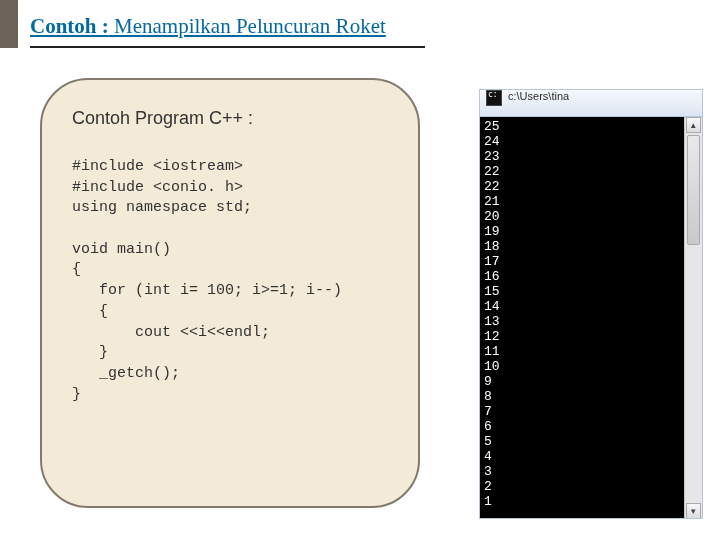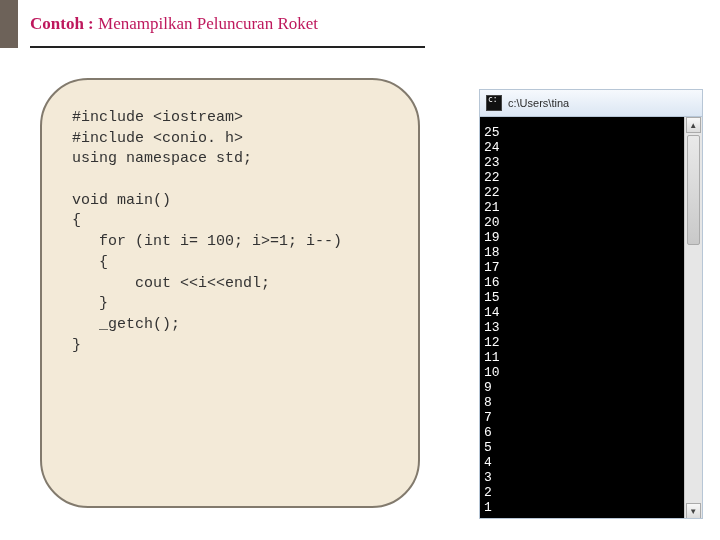--- a/index.html
+++ b/index.html
@@ -17,22 +17,23 @@
     left: 0;
     top: 0;
     width: 18px;
     height: 48px;
     background: #6d6259;
   }
   .title {
     position: absolute;
     left: 30px;
     top: 14px;
-    font-size: 17px;
-    color: #be185d;
+    font-size: 21px;
+    color: #0369a1;
+    text-decoration: underline;
   }
   .title .bold {
     font-weight: 700;
   }
   .title-underline {
     position: absolute;
     left: 30px;
     top: 46px;
     width: 395px;
     height: 2px;
@@ -74,21 +75,20 @@
     box-shadow: 0 0 0 1px #b7c6d6;
     background: #e9eff6;
     font-family: "Tahoma", sans-serif;
     overflow: hidden;
   }
   .console-titlebar {
     height: 26px;
     background: linear-gradient(#f6f9fd, #dbe6f3);
     border-bottom: 1px solid #b7c6d6;
     display: flex;
-    align-items: center;
     padding: 0 6px;
     gap: 6px;
   }
   .app-icon {
     width: 14px;
     height: 14px;
     background: #111;
     border: 1px solid #444;
     position: relative;
   }
@@ -111,21 +111,21 @@
     position: relative;
     height: calc(100% - 26px);
     display: flex;
   }
   .console-body {
     background: #000;
     color: #fff;
     font-family: "Consolas", "Courier New", monospace;
     font-size: 13px;
     line-height: 15px;
-    padding: 8px 4px;
+    padding: 2px 4px;
     width: calc(100% - 18px);
     overflow: hidden;
     white-space: pre;
   }
   .vscroll {
     width: 18px;
     background: #e6e6e6;
     border-left: 1px solid #c8c8c8;
     position: relative;
   }
@@ -161,20 +161,21 @@
 <body>
 
 <div class="sidebar-accent"></div>
 
 <div class="title">
   <span class="bold">Contoh :</span><span> Menampilkan Peluncuran Roket</span>
 </div>
 <div class="title-underline"></div>
 
 <div class="code-card">
+  <div class="card-subtitle">Contoh Program C++ :</div>
   <pre class="code">#include &lt;iostream&gt;
 #include &lt;conio. h&gt;
 using namespace std;
 
 void main()
 {
    for (int i= 100; i&gt;=1; i--)
    {
        cout &lt;&lt;i&lt;&lt;endl;
    }

